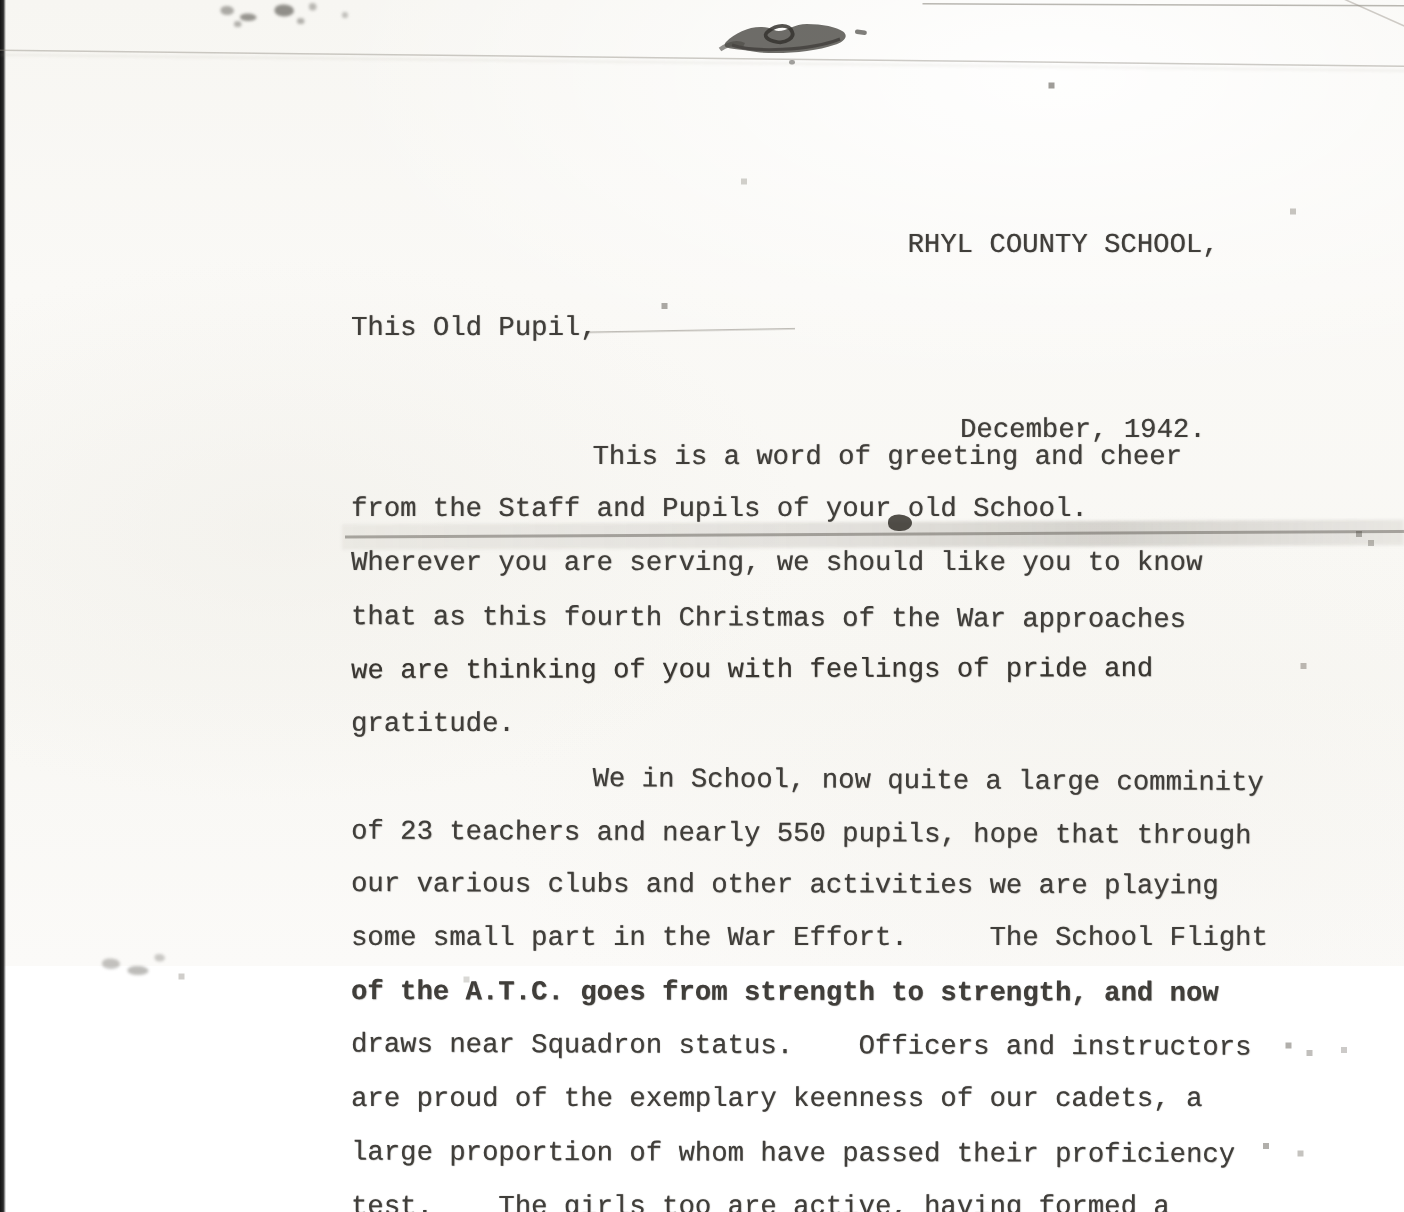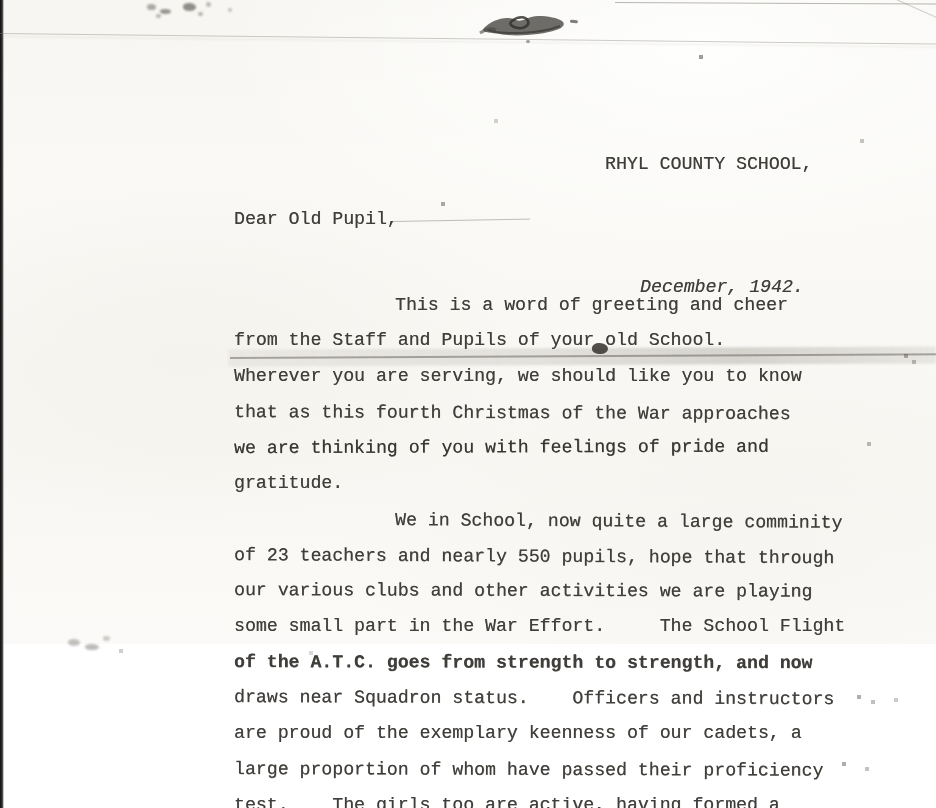--- a/index.html
+++ b/index.html
@@ -127,21 +127,21 @@
   .typed {
     font-size: 18.2px;
     letter-spacing: 0;
     white-space: pre;
     text-shadow: 0.3px 0.3px 0.6px rgba(58,55,50,0.65);
   }
   .heading {
     position: absolute; left: 605px; top: 62px;
     line-height: 41px;
   }
-  .heading .date-line { padding-left: 35px; font-style: italic; }
+  .heading .date-line { padding-left: 35px; }
 
   .body-text {
     position: absolute; left: 234px; top: 162px;
   }
   .salutation { line-height: 35.7px; margin-bottom: 10px; }
   .para { margin-top: 0; }
   .line { line-height: 35.7px; transform-origin: 0 50%; }
   .line.first { padding-left: 161px; }
 
   
@@ -188,21 +188,21 @@
   <span class="smudge sm9"></span>
   <span class="smudge sm10"></span>
   <div class="specks"></div>
 
   <div class="heading typed">
     <div>RHYL COUNTY SCHOOL,</div>
     <div class="date-line">December, 1942.</div>
   </div>
 
   <div class="body-text typed">
-    <div class="salutation">Dear Old Pupil,</div>
+    <div class="salutation">This Old Pupil,</div>
     <div><div class="para"><div class="line first">This is a word of greeting and cheer</div><div class="line">from the Staff and Pupils of your old School.</div><div class="line">Wherever you are serving, we should like you to know</div><div class="line">that as this fourth Christmas of the War approaches</div><div class="line">we are thinking of you with feelings of pride and</div><div class="line">gratitude.</div></div><div class="para"><div class="line first">We in School, now quite a large comminity</div><div class="line">of 23 teachers and nearly 550 pupils, hope that through</div><div class="line">our various clubs and other activities we are playing</div><div class="line">some small part in the War Effort.     The School Flight</div><div class="line">of the A.T.C. goes from strength to strength, and now</div><div class="line">draws near Squadron status.    Officers and instructors</div><div class="line">are proud of the exemplary keenness of our cadets, a</div><div class="line">large proportion of whom have passed their proficiency</div><div class="line">test.    The girls too are active, having formed a</div></div></div>
   </div>
 
   <div class="fold-band"></div>
   <div class="fold-line"></div>
   <div class="fold-blob"></div>
 
 </div>
 
 </body></html>

